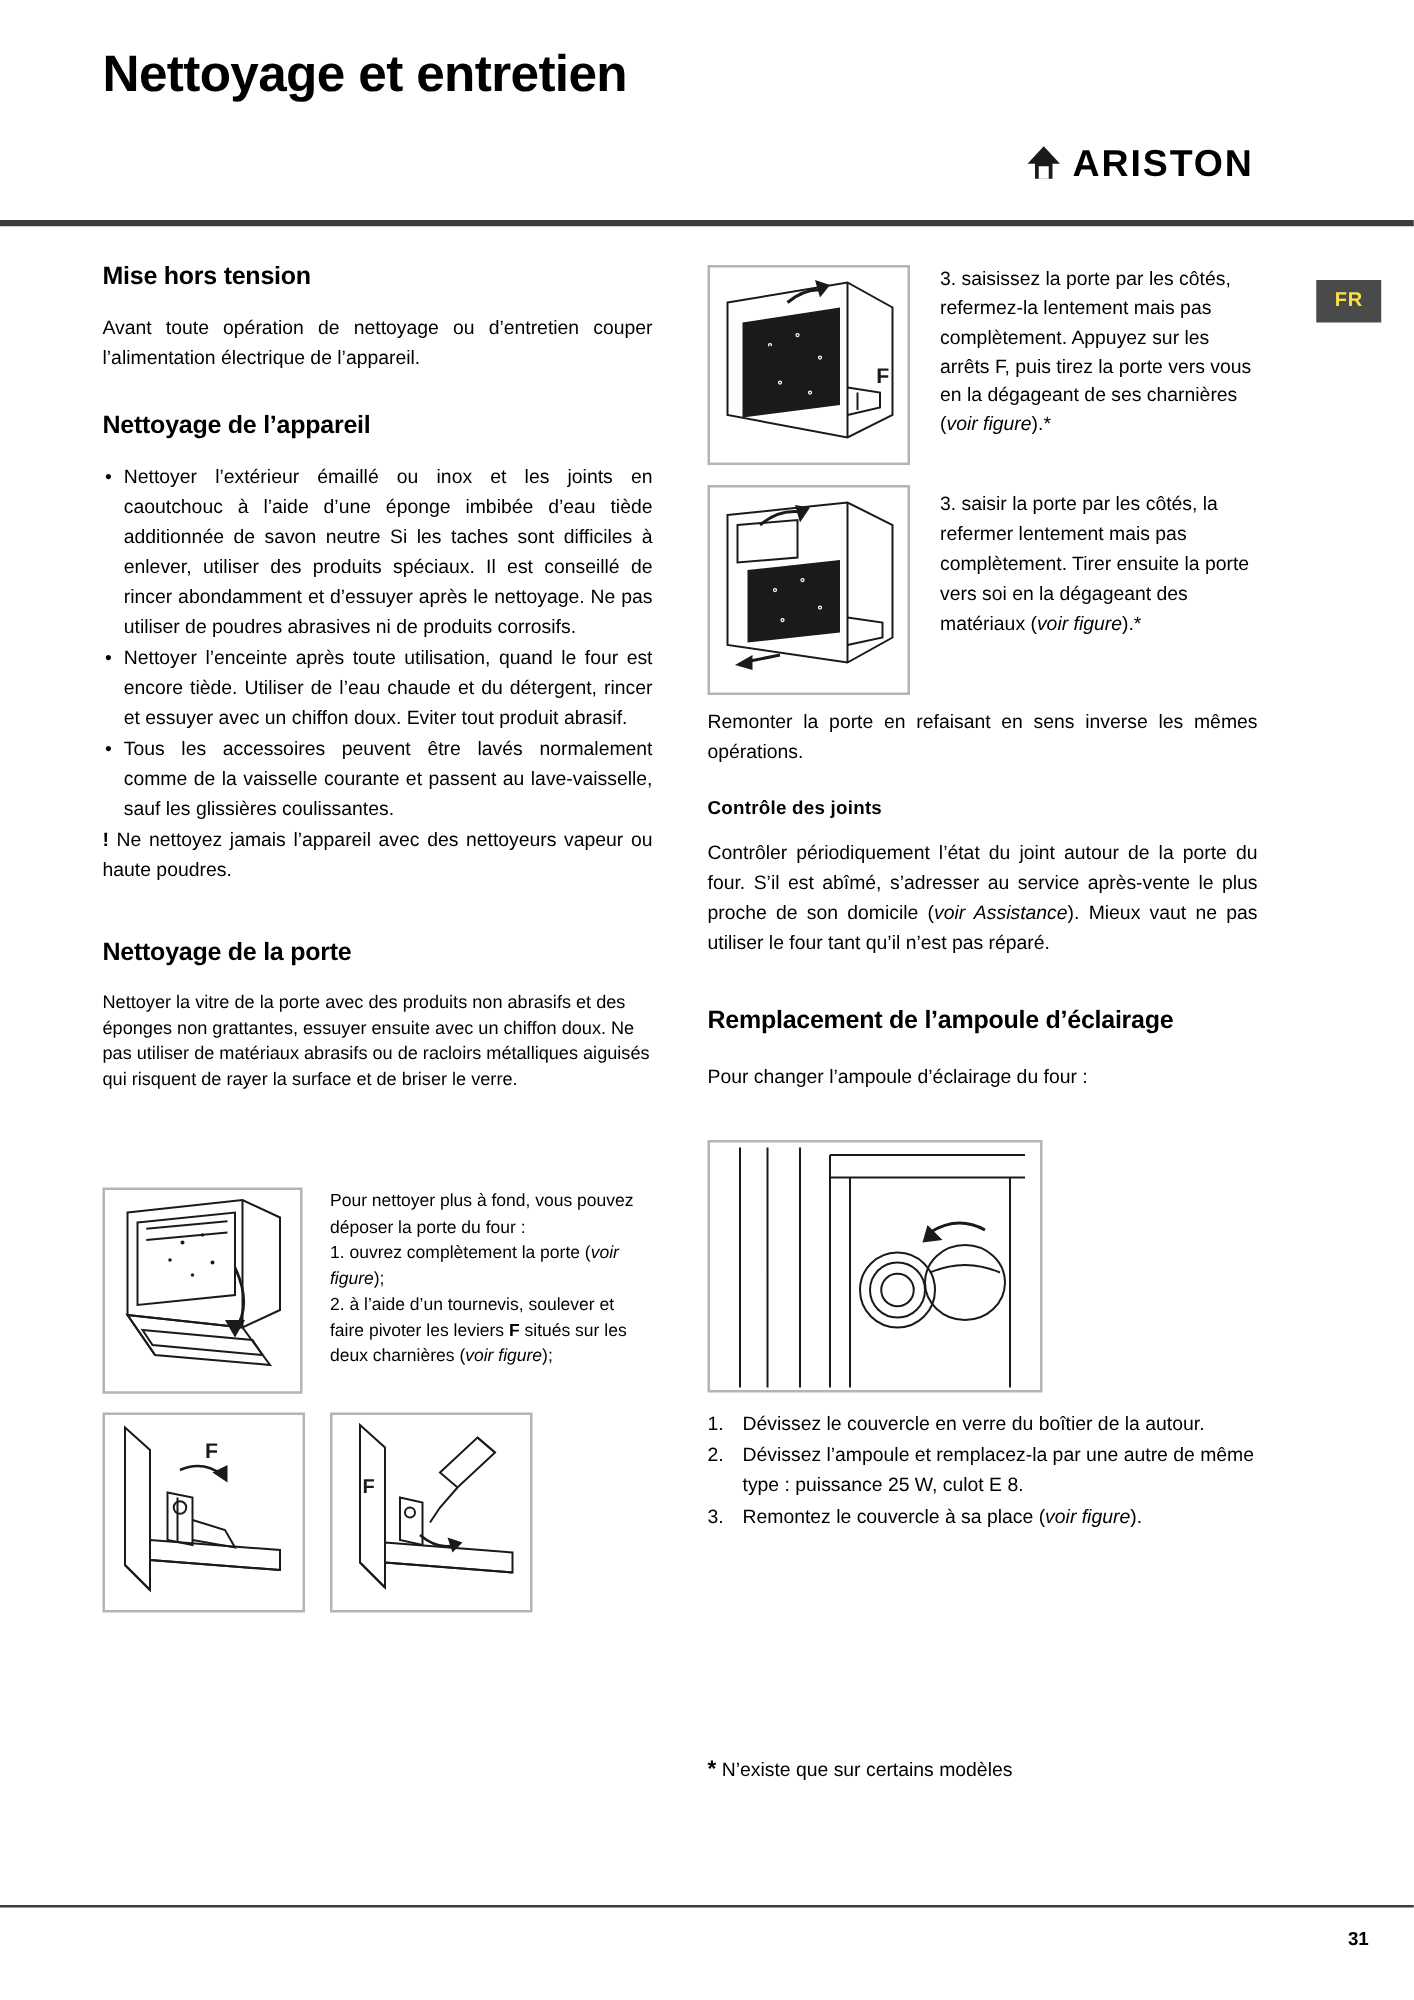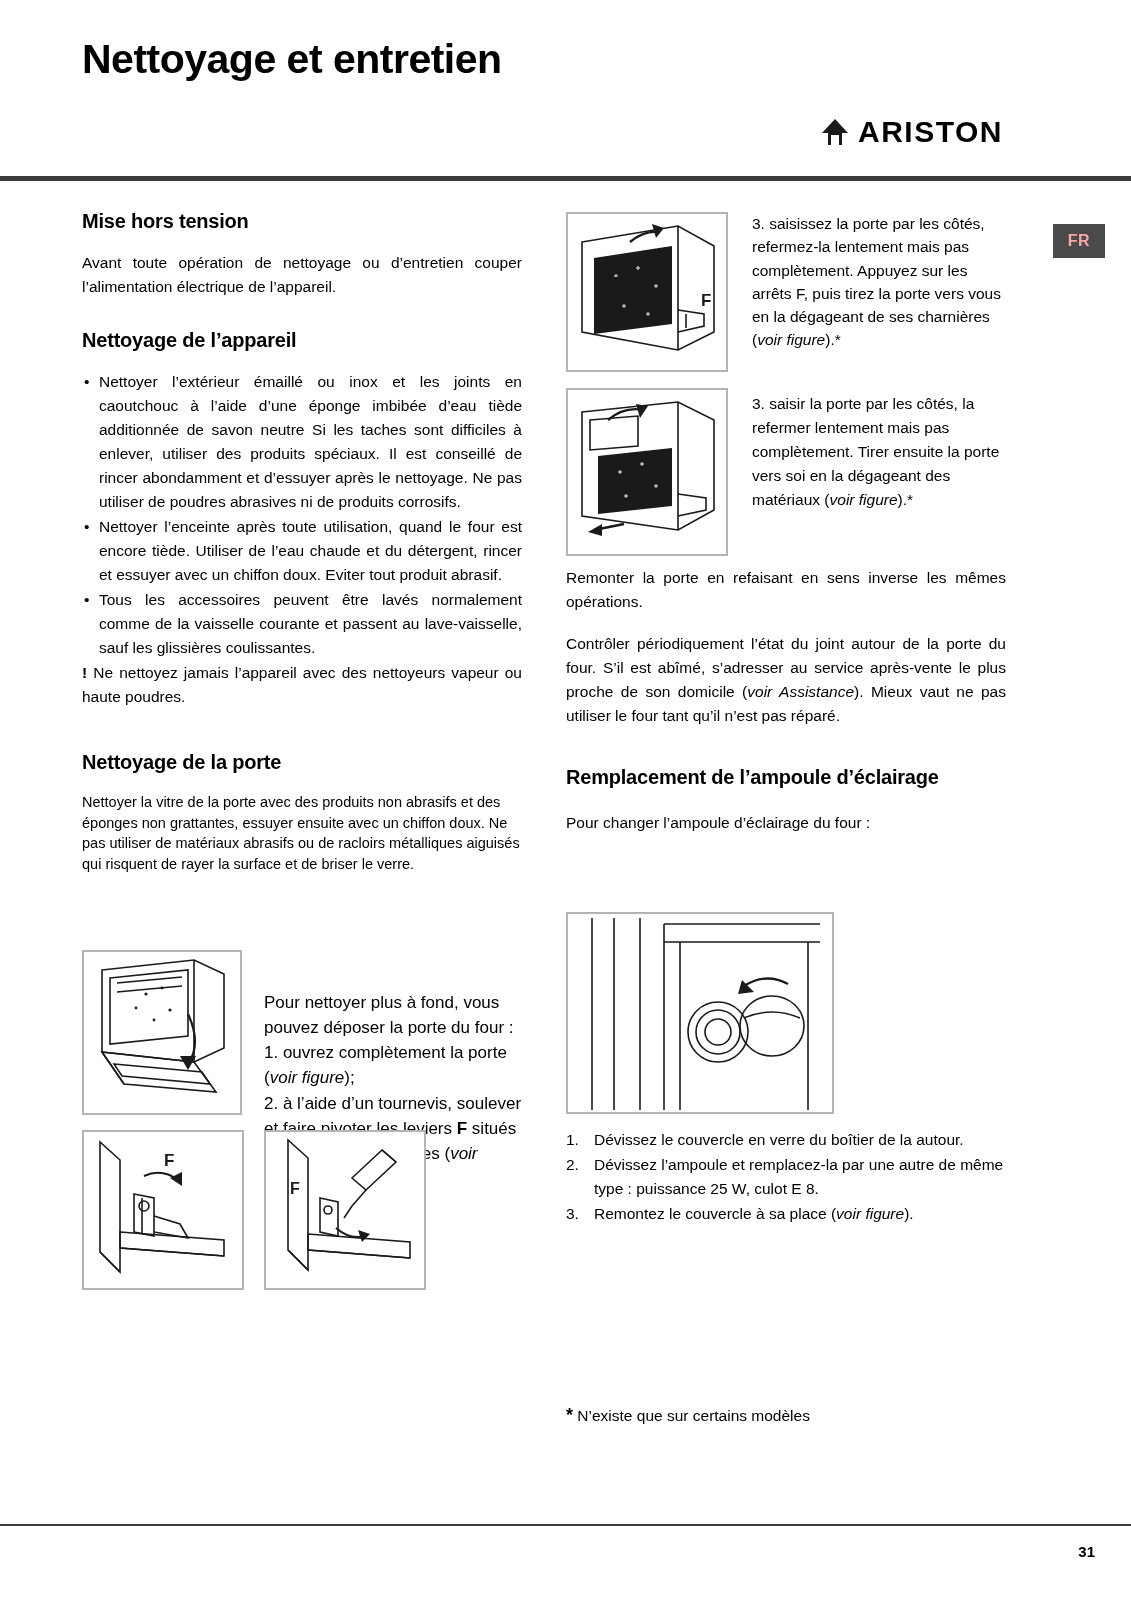--- a/index.html
+++ b/index.html
@@ -29,21 +29,21 @@
     top: 36px;
     font-size: 41px;
     font-weight: bold;
     letter-spacing: -0.5px;
   }
   .brand {
     position: absolute;
     right: 128px;
     top: 115px;
     display: flex;
-    align-items: center;
+    align-items: flex-start;
     gap: 8px;
   }
   .brand-mark {
     width: 30px;
     height: 30px;
     position: relative;
   }
   .brand-text {
     font-size: 30px;
     font-weight: bold;
@@ -57,21 +57,21 @@
     height: 5px;
     background: #3c3c3c;
   }
   .lang-badge {
     position: absolute;
     right: 26px;
     top: 224px;
     width: 52px;
     height: 34px;
     background: #4a4a4a;
-    color: #fca5a5;
+    color: #fde047;
     font-size: 16px;
     font-weight: bold;
     display: flex;
     align-items: center;
     justify-content: center;
     letter-spacing: 0.5px;
   }
 
   
   .col-left {
@@ -175,23 +175,22 @@
     left: 0;
     top: 0;
     width: 160px;
     height: 165px;
   }
   .text-door-steps {
     position: absolute;
     left: 182px;
     top: 0;
     width: 258px;
-    font-size: 17px;
+    font-size: 14px;
     line-height: 1.48;
-    margin-top: 40px;
   }
   .fig-hinge-1 {
     position: absolute;
     left: 0;
     top: 180px;
     width: 162px;
     height: 160px;
   }
   .fig-hinge-2 {
     position: absolute;
@@ -454,20 +453,21 @@
   <div class="txt-r1">
     <span>3.</span><span> saisissez la porte par les côtés, refermez-la lentement mais pas complètement. Appuyez sur les arrêts F, puis tirez la porte vers vous en la dégageant de ses charnières (</span><span class="it">voir figure</span><span>).*</span>
   </div>
 
   <div class="txt-r2">
     <span>3.</span><span> saisir la porte par les côtés, la refermer lentement mais pas complètement. Tirer ensuite la porte vers soi en la dégageant des matériaux (</span><span class="it">voir figure</span><span>).*</span>
   </div>
 
   <div class="col-right" style="top:566px;">
     <p class="body">Remonter la porte en refaisant en sens inverse les mêmes opérations.</p>
+    <h3 class="sub" style="margin-top:24px;">Contrôle des joints</h3>
     <p class="body"><span>Contrôler périodiquement l’état du joint autour de la porte du four. S’il est abîmé, s’adresser au service après-vente le plus proche de son domicile (</span><span class="it">voir Assistance</span><span>). Mieux vaut ne pas utiliser le four tant qu’il n’est pas réparé.</span></p>
     <h2 class="sec" style="margin-top:38px;">Remplacement de l’ampoule d’éclairage</h2>
     <p class="body" style="margin-top:22px;">Pour changer l’ampoule d’éclairage du four :</p>
   </div>
 
   <div class="fig fig-lamp">
     <svg width="264" height="198" viewBox="0 0 264 198">
       <g fill="none" stroke="#1a1a1a" stroke-width="1.6">
 
         <path d="M10 8 L250 8 L250 188 L10 188 Z" stroke="none"></path>

